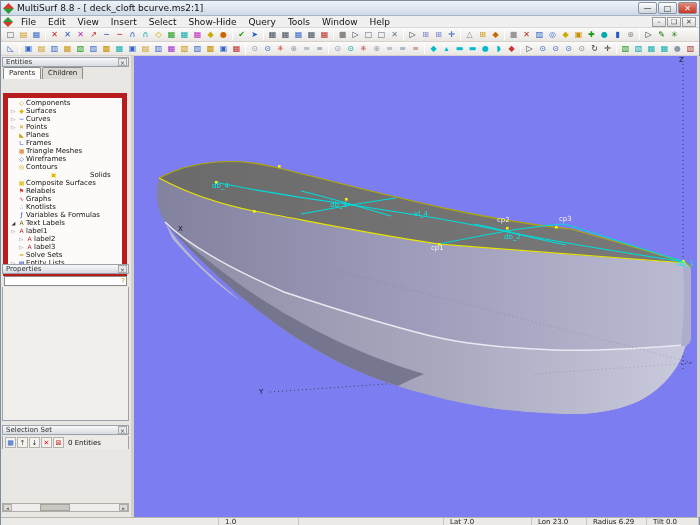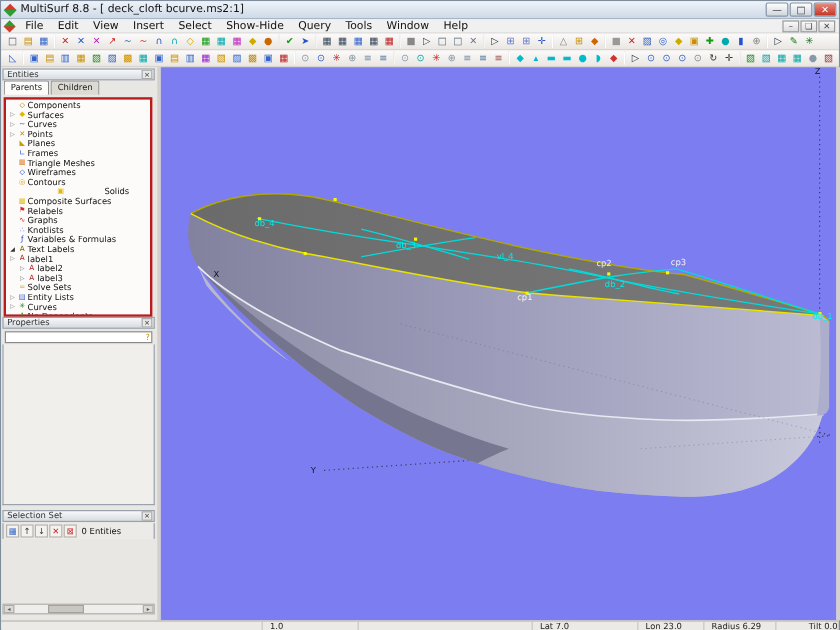--- a/index.html
+++ b/index.html
@@ -39,22 +39,22 @@
   #splitter { position:absolute; left:130px; top:55px; width:3px; height:461px; background:#d4d1cd; }
   .phead { position:absolute; left:1px; width:127px; height:10px; font-size:7px; color:#333;
     background:linear-gradient(#f7f8fa,#d7dbe1); border:1px solid #9aa2ac; line-height:9px; padding-left:3px; }
   .phead .closex { position:absolute; right:1px; top:0px; width:9px; height:8px; font-size:6px; line-height:8px;
     text-align:center; color:#444; background:#e8e8e8; border:1px solid #aaa; }
 
   #tabs { position:absolute; left:2px; top:11px; height:12px; display:flex; font-size:7px; }
   .tab { padding:1px 5px 0 5px; border:1px solid #8a8a8a; border-bottom:none; margin-right:1px;
     background:#ddd9d3; color:#222; border-radius:2px 2px 0 0; height:12px; }
   .tab.active { background:#fdfcfb; }
-  #tree { position:absolute; left:2px; top:25px; width:124px; height:183px; background:#fcfbfa;
-    border:2px solid #b91c1c; overflow:hidden; padding-top:1px; }
+  #tree { position:absolute; left:2px; top:37px; width:124px; height:183px; background:#fcfbfa;
+    border:5px solid #b91c1c; overflow:hidden; padding-top:1px; }
   .trow { height:8px; font-size:7px; line-height:8px; color:#111; white-space:nowrap; display:flex; align-items:center; }
   .tarrow { width:7px; text-align:center; font-size:5px; color:#777; }
   .ticon { width:9px; text-align:center; font-size:6px; }
   #prop-body { position:absolute; left:1px; top:231px; width:127px; height:134px; background:#f1efec; border:1px solid #9aa2ac; border-top:none;}
   #prop-input { position:absolute; left:3px; top:220px; width:123px; height:10px; background:#fff; border:1px solid #8a8a8a; }
   #prop-input .key { position:absolute; right:1px; top:0; font-size:7px; color:#c09000; line-height:9px; }
   #sel-tools { position:absolute; left:1px; top:380px; width:127px; height:13px; background:#edebe8;
     border-left:1px solid #9aa2ac; border-right:1px solid #9aa2ac; display:flex; align-items:center; padding-left:2px; font-size:7px;}
   .stool { width:11px; height:11px; border:1px solid #b5b2ae; background:#f4f2ef; font-size:7px; line-height:10px; text-align:center; margin-right:1px;}
   #sel-count { margin-left:3px; color:#111; }
@@ -475,15 +475,15 @@
   </div>
   <div id="rightedge"></div>
 
   <div id="statusbar">
       <div class="spane" style="width: 218px;"></div>
       <div class="spane" style="width: 80px;">1.0</div>
       <div class="spane" style="width: 145px;"></div>
       <div class="spane" style="width: 88px;">Lat 7.0</div>
       <div class="spane" style="width: 55px;">Lon 23.0</div>
       <div class="spane" style="width: 60px;">Radius 6.29</div>
-      <div class="spane" style="width: 52px; text-align: right;">Tilt 0.0</div>
+      <div class="spane" style="width: 52px;">Tilt 0.0</div>
     </div>
 </div>
 
 </body></html>

